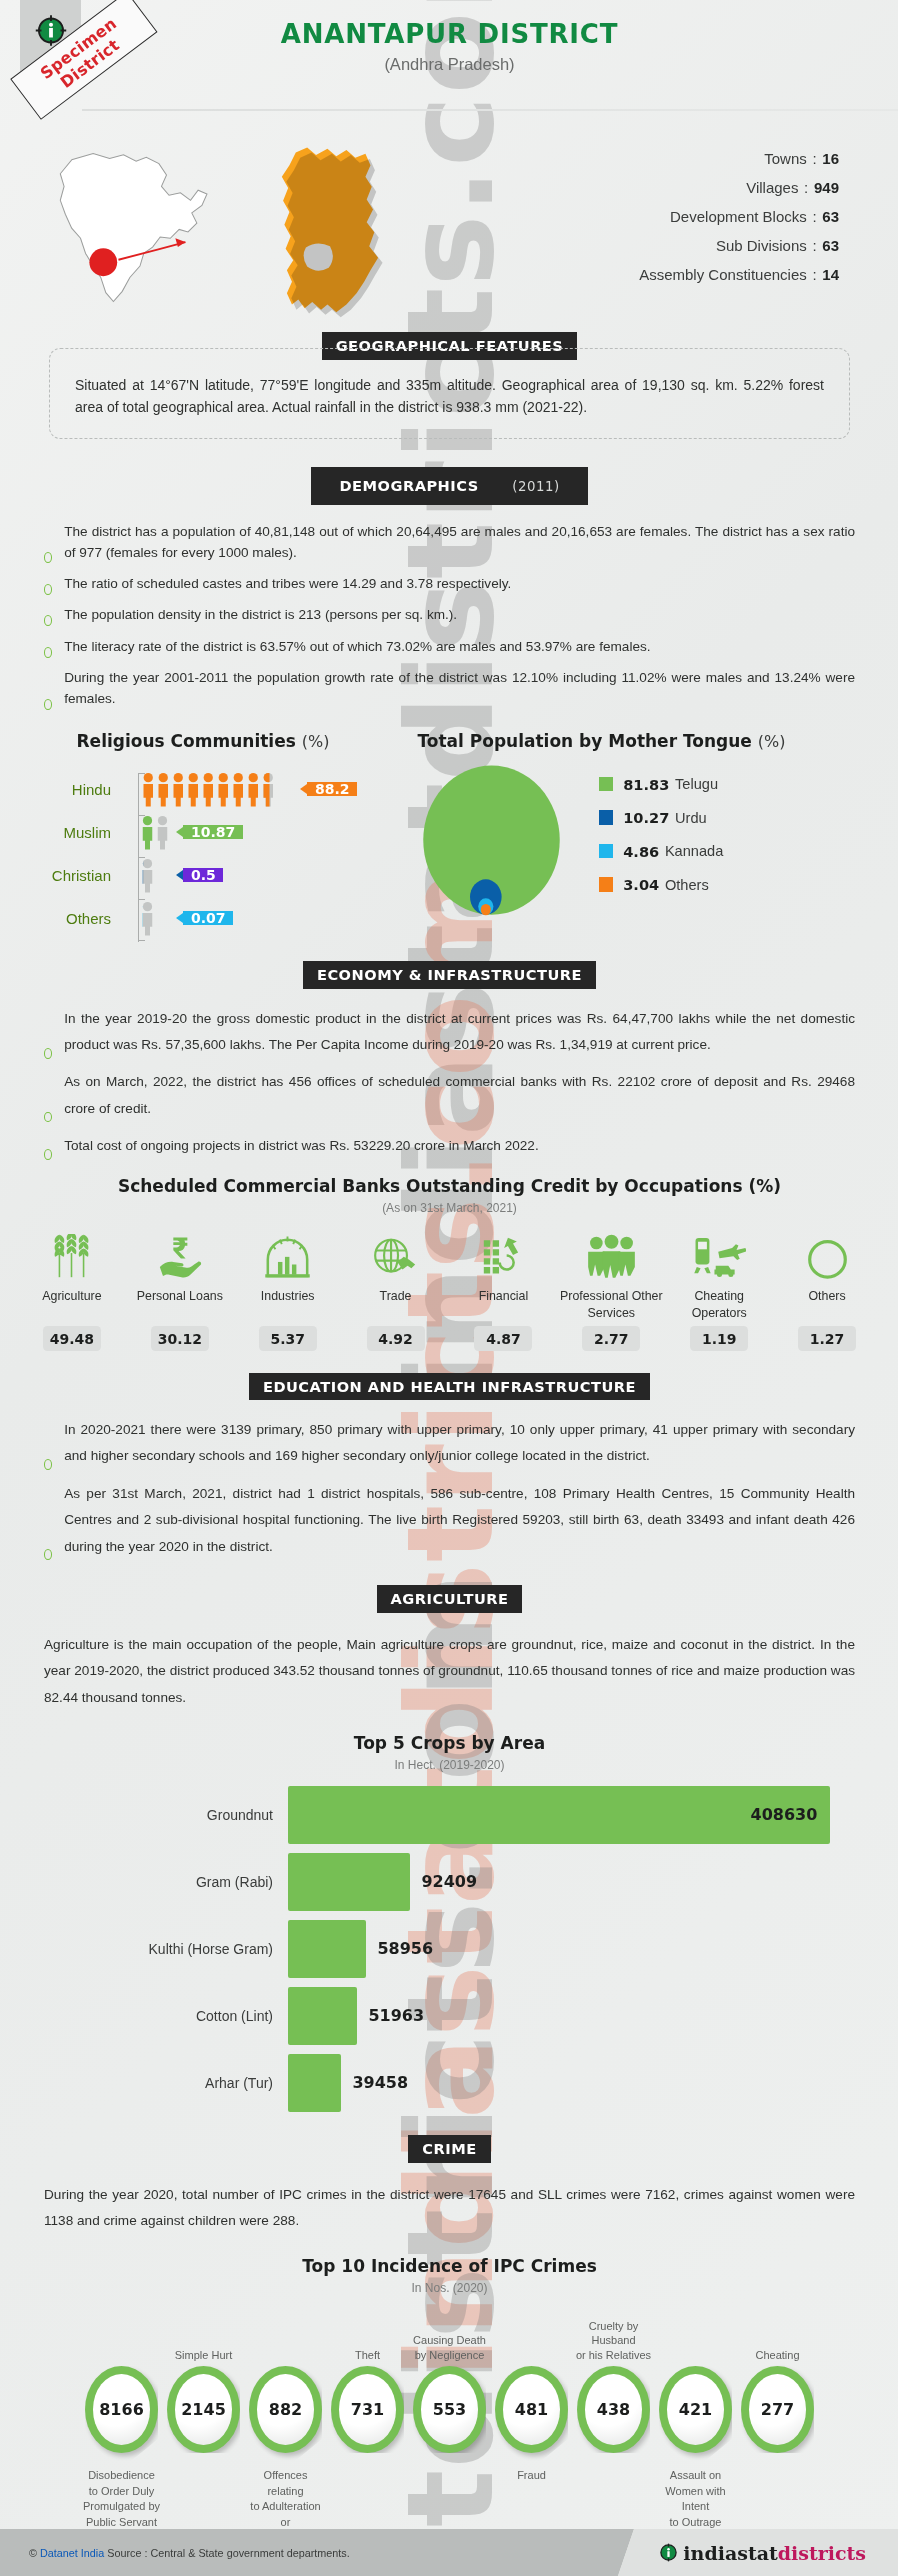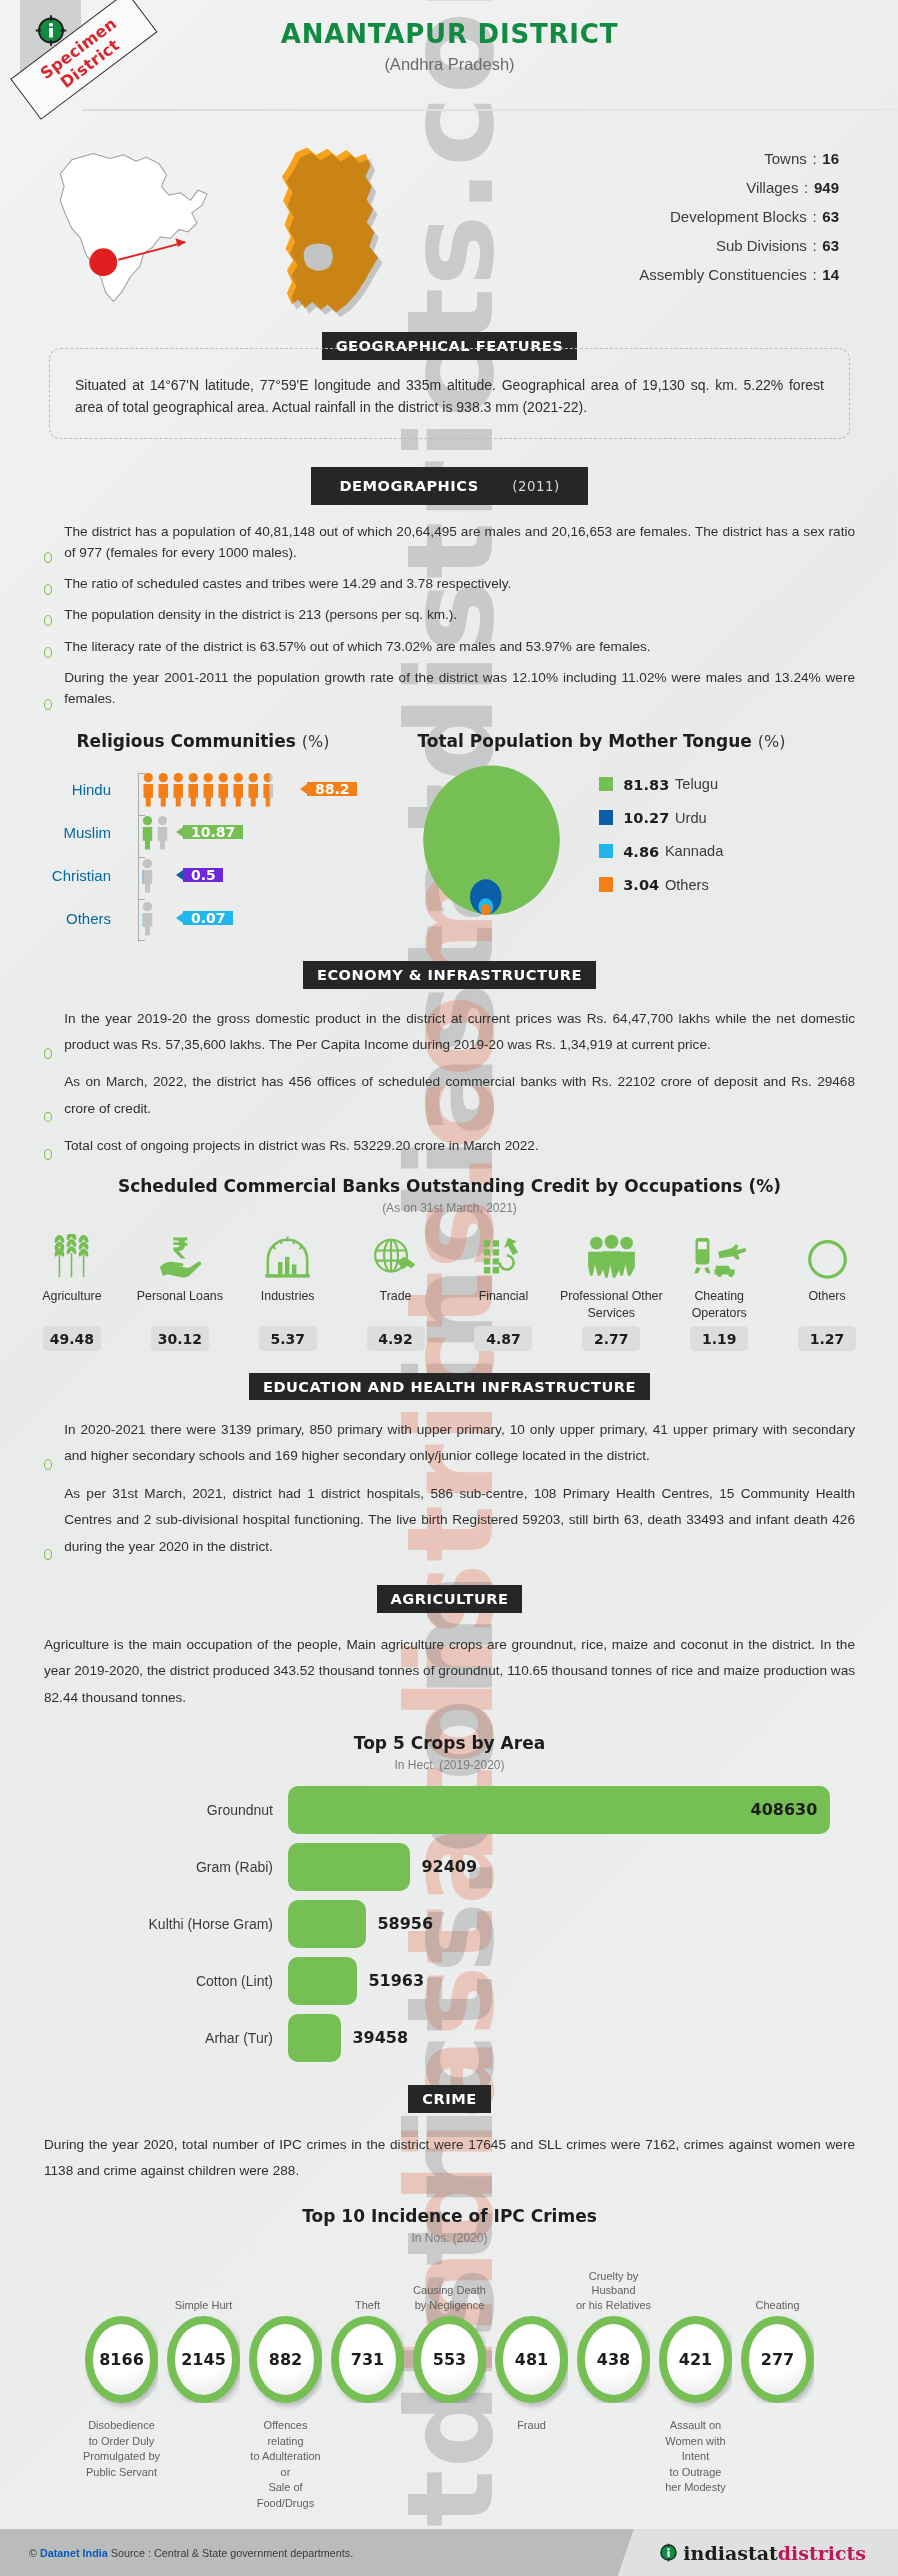--- a/index.html
+++ b/index.html
@@ -248,21 +248,21 @@
   .rel-row {
     display: flex;
     align-items: center;
     height: 43px;
   }
   .rel-label {
     width: 130px;
     text-align: right;
     padding-right: 19px;
     font-size: 15px;
-    color: #0369a1;
+    color: #4d7c0f;
   }
   .people {
     display: flex;
     align-items: center;
     margin-left: 11.4px;
   }
   .people svg { display: block; }
   .callout {
     position: relative;
     display: inline-flex;
@@ -336,23 +336,23 @@
   .crops { margin: 14px 0 0 0; position: relative; z-index: 3; }
   .crop-row { display: flex; align-items: center; margin-bottom: 9px; }
   .crop-label {
     width: 288px;
     text-align: right;
     padding-right: 15px;
     font-size: 14px;
     color: #3a3c3b;
   }
   .crop-bar {
-    height: 48px;
+    height: 58px;
     background: #76bf54;
-    border-radius: 10px;
+    border-radius: 2px;
     display: flex;
     align-items: center;
     justify-content: flex-end;
     padding-right: 12.7px;
     color: #1c1e1d;
     font-weight: 700;
     font-size: 16px;
     font-family: "DejaVu Sans", sans-serif;
     position: relative;
   }
@@ -439,21 +439,21 @@
     clip-path: polygon(634px 0, 899px 0, 899px 100%, 618px 100%);
   }
   .footer .src {
     position: absolute;
     left: 29px; top: 50%;
     transform: translateY(-50%);
     font-size: 10.8px;
     color: #3a3c3b;
     white-space: nowrap;
   }
-  .footer .src .brand { color: #0a58b8; font-weight: 700; }
+  .footer .src .brand { color: #0a58b8; font-weight: 400; }
   .footer .logo {
     position: absolute;
     right: 33px; top: 50%;
     transform: translateY(-50%);
     display: flex; align-items: center;
     font-family: "DejaVu Serif", serif;
     font-weight: 700;
     font-size: 19px;
   }
   .footer .logo .a { color: #1c1e1d; }

